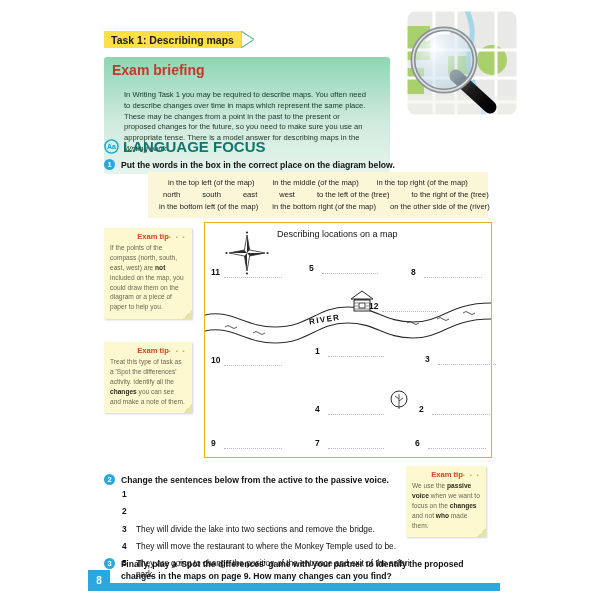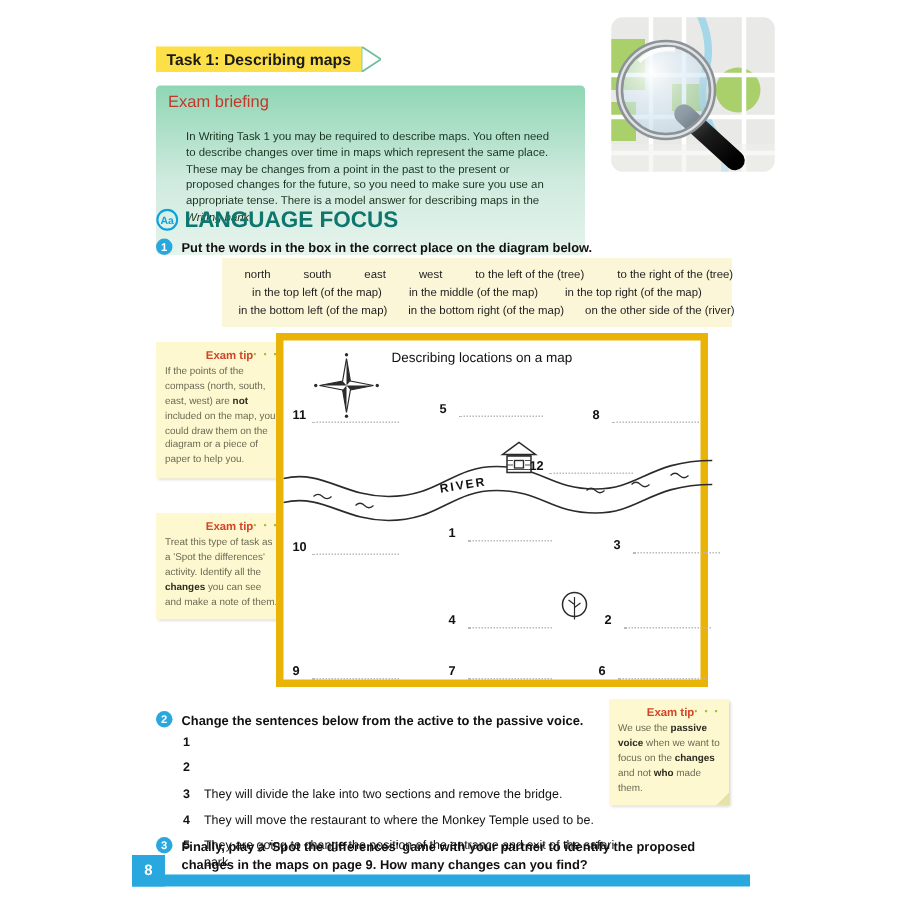--- a/index.html
+++ b/index.html
@@ -31,21 +31,21 @@
     padding:0 7px;font-size:10.5px;font-weight:bold;color:#1a1a1a;
   }
   .task-arrow-svg{display:block;height:17px;width:13px;}
   
   .briefing{
     position:absolute;left:104px;top:57px;width:286px;
     background:linear-gradient(to bottom,#8fd6b4 0%,#cfeade 55%,#e6f4ec 100%);
     border-radius:3px;padding:5px 8px 7px 8px;box-sizing:border-box;
   }
   .briefing h4{
-    margin:0 0 2px 0;font-size:11px;color:#c0392b;font-weight:normal;
+    margin:0 0 2px 0;font-size:14px;color:#c0392b;font-weight:bold;
   }
   .briefing p{
     margin:12px;font-size:7.6px;line-height:1.42;color:#18331f;
   }
   .briefing em{font-style:italic;}
   
   .hero{
     position:absolute;left:404px;top:8px;width:116px;height:112px;
   }
   
@@ -71,22 +71,22 @@
   }
   .wordbox .row{
     font-size:7.6px;color:#1b1b1b;line-height:1.55;white-space:nowrap;
   }
   .wordbox .row span{display:inline-block;}
   .wordbox .r1 span{margin:0 11px;}
   .wordbox .r2 span{margin:0 9px;}
   .wordbox .r3 span{margin:0 7px;}
   
   .mapbox{
-    position:absolute;left:184px;top:222px;width:288px;height:236px;
-    border:5px solid #eab308;background:#ffffff;box-sizing:border-box;
+    position:absolute;left:204px;top:222px;width:288px;height:236px;
+    border:1px solid #eab308;background:#ffffff;box-sizing:border-box;
   }
   .map-title{
     position:absolute;left:72px;top:6px;font-size:9px;color:#111;font-weight:normal;
   }
   .map-label{
     position:absolute;font-size:8.5px;font-weight:bold;color:#111;
   }
   .map-line{
     position:absolute;height:0;border-top:1px dotted #b9b9b9;
   }
@@ -201,22 +201,22 @@
     </span>
     <span class="lf-title">LANGUAGE FOCUS</span>
   </div>
 
   <div class="ex1">
     <div class="num">1</div>
     <div class="txt">Put the words in the box in the correct place on the diagram below.</div>
   </div>
 
   <div class="wordbox">
+    <div class="row r2"><span>in the top left (of the map)</span><span>in the middle (of the map)</span><span>in the top right (of the map)</span></div>
     <div class="row r1"><span>north</span><span>south</span><span>east</span><span>west</span><span>to the left of the (tree)</span><span>to the right of the (tree)</span></div>
-    <div class="row r2"><span>in the top left (of the map)</span><span>in the middle (of the map)</span><span>in the top right (of the map)</span></div>
     <div class="row r3"><span>in the bottom left (of the map)</span><span>in the bottom right (of the map)</span><span>on the other side of the (river)</span></div>
   </div>
 
   <div class="tip" id="tip1">
     <div class="hdr">
       <b>Exam tip</b>
       <span class="dots">• • •</span>
     </div>
     <p><span>If the points of the compass (north, south, east, west) are </span><b>not</b><span> included on the map, you could draw them on the diagram or a piece of paper to help you.</span></p>
     <div class="fold"></div>

